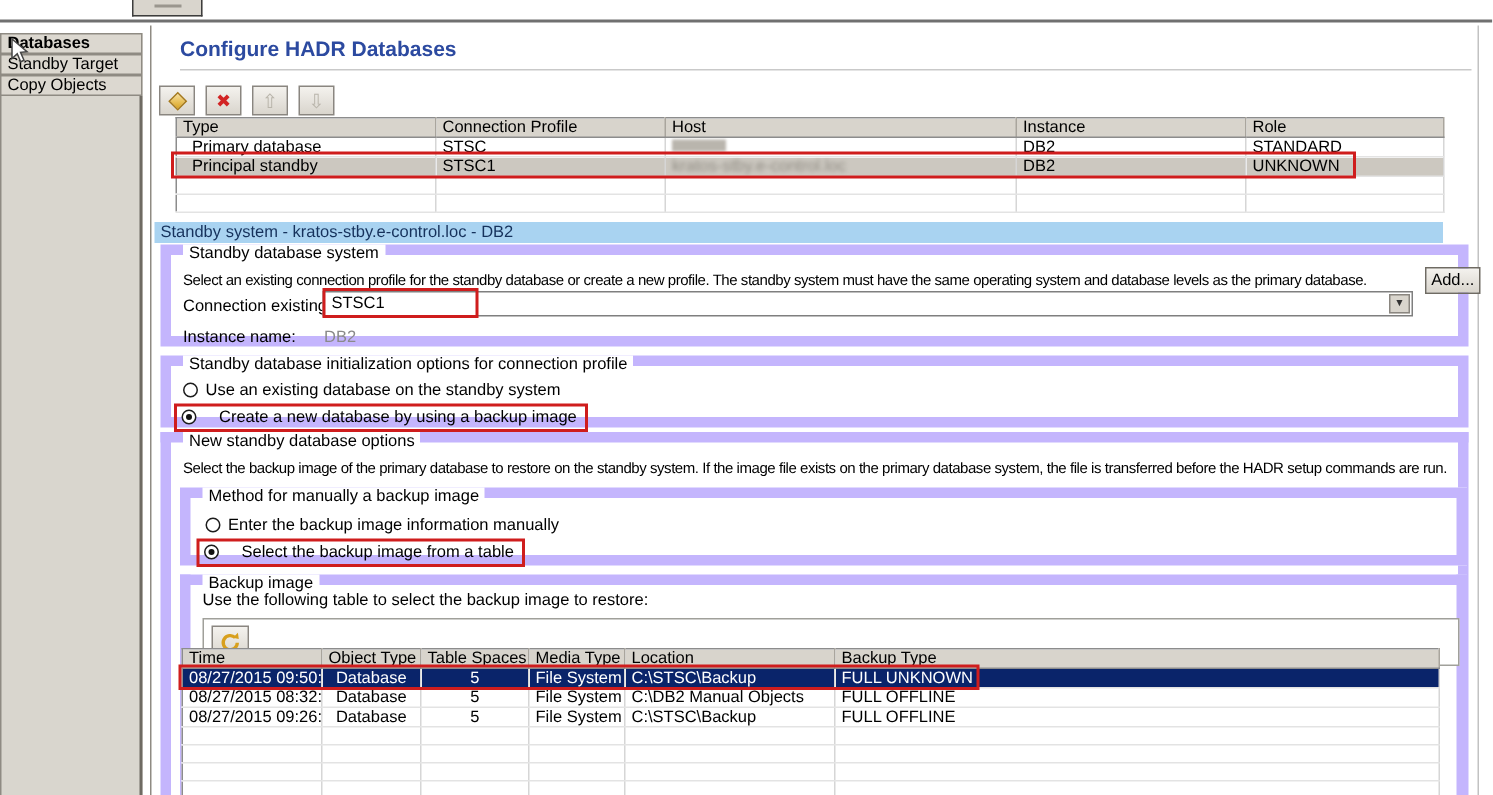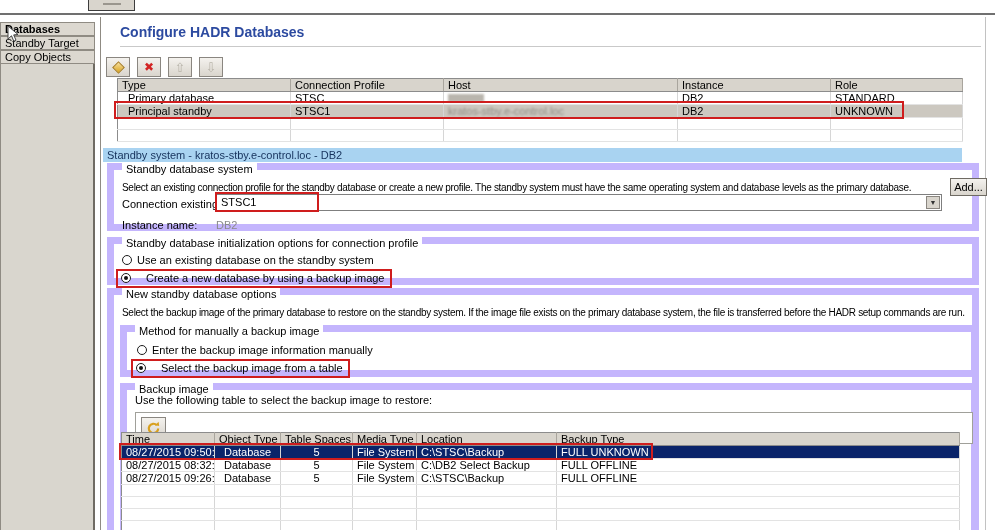--- a/index.html
+++ b/index.html
@@ -256,21 +256,21 @@
       <td class="ctr">5</td>
       <td>File System</td>
       <td>C:\STSC\Backup</td>
       <td>FULL UNKNOWN</td>
     </tr>
     <tr>
       <td>08/27/2015 08:32:30</td>
       <td class="ctr">Database</td>
       <td class="ctr">5</td>
       <td>File System</td>
-      <td>C:\DB2 Select Backup</td>
+      <td>C:\DB2 Manual Objects</td>
       <td>FULL OFFLINE</td>
     </tr>
     <tr>
       <td>08/27/2015 09:26:40</td>
       <td class="ctr">Database</td>
       <td class="ctr">5</td>
       <td>File System</td>
       <td>C:\STSC\Backup</td>
       <td>FULL OFFLINE</td>
     </tr>

